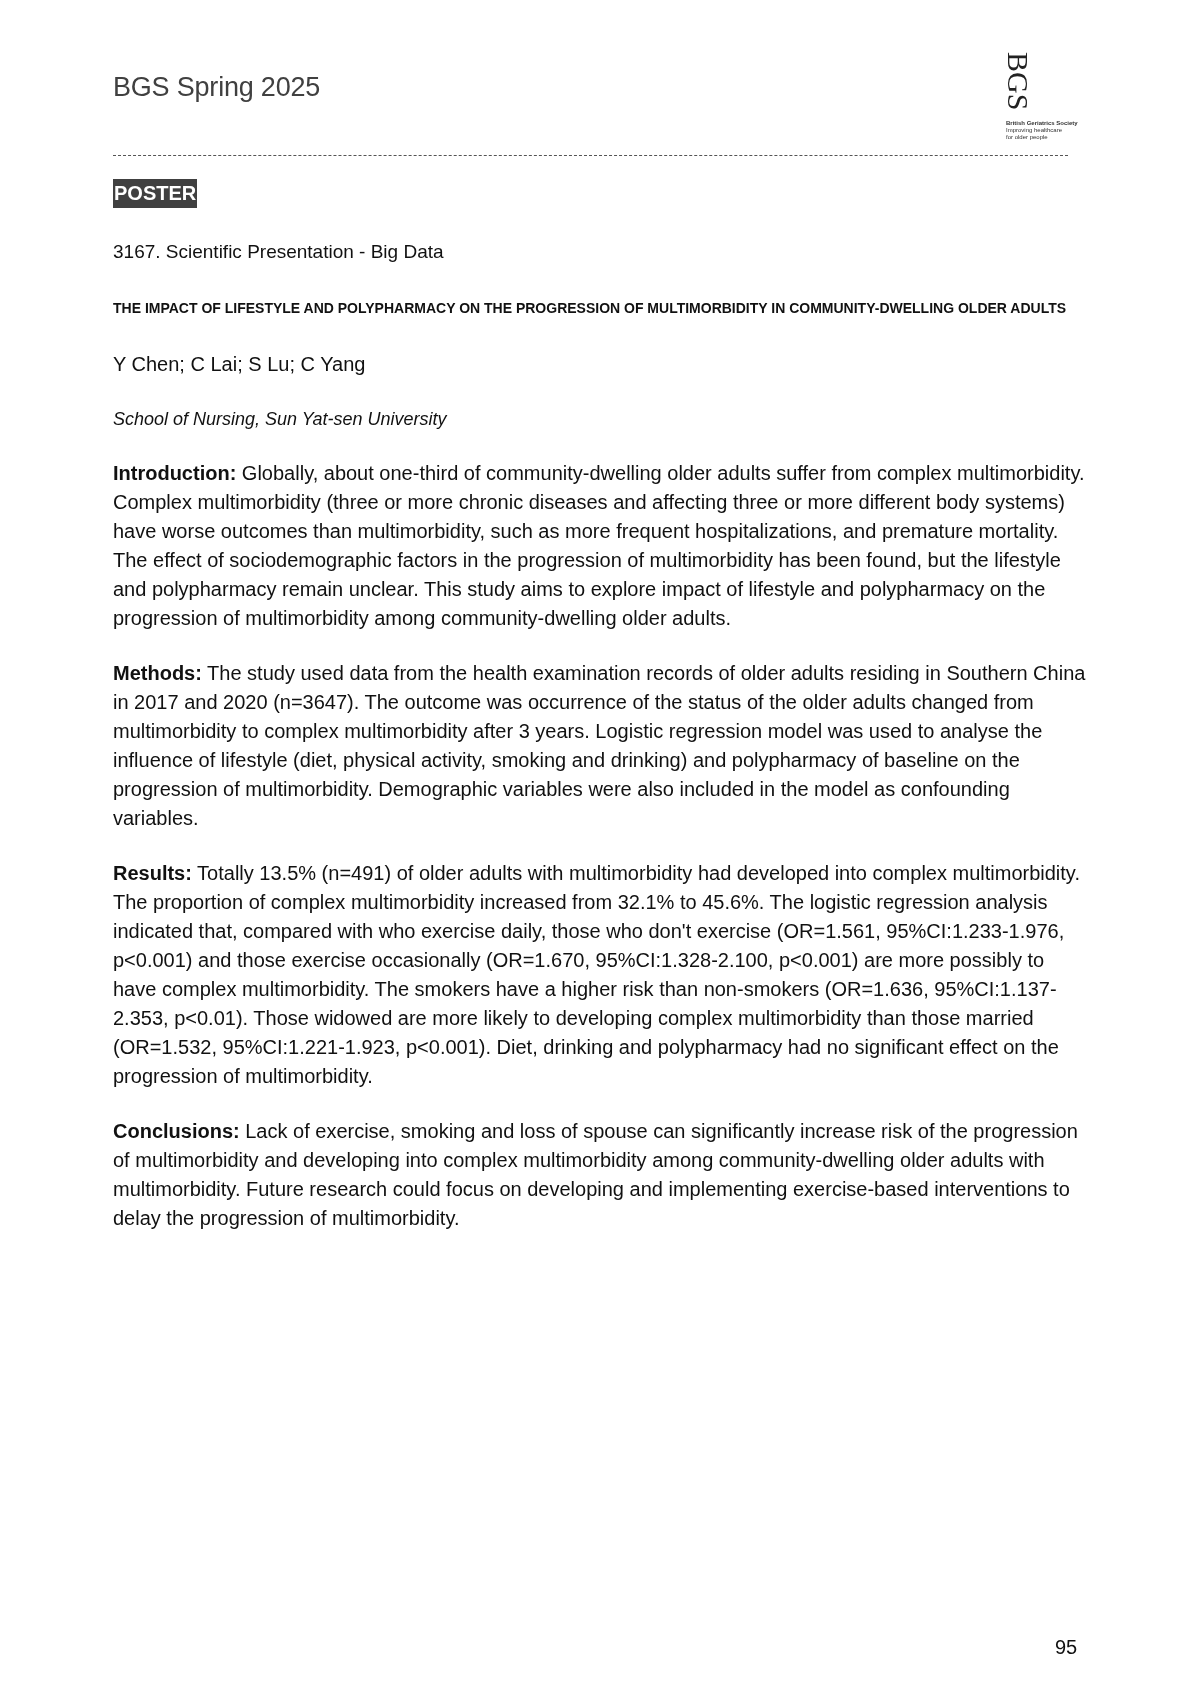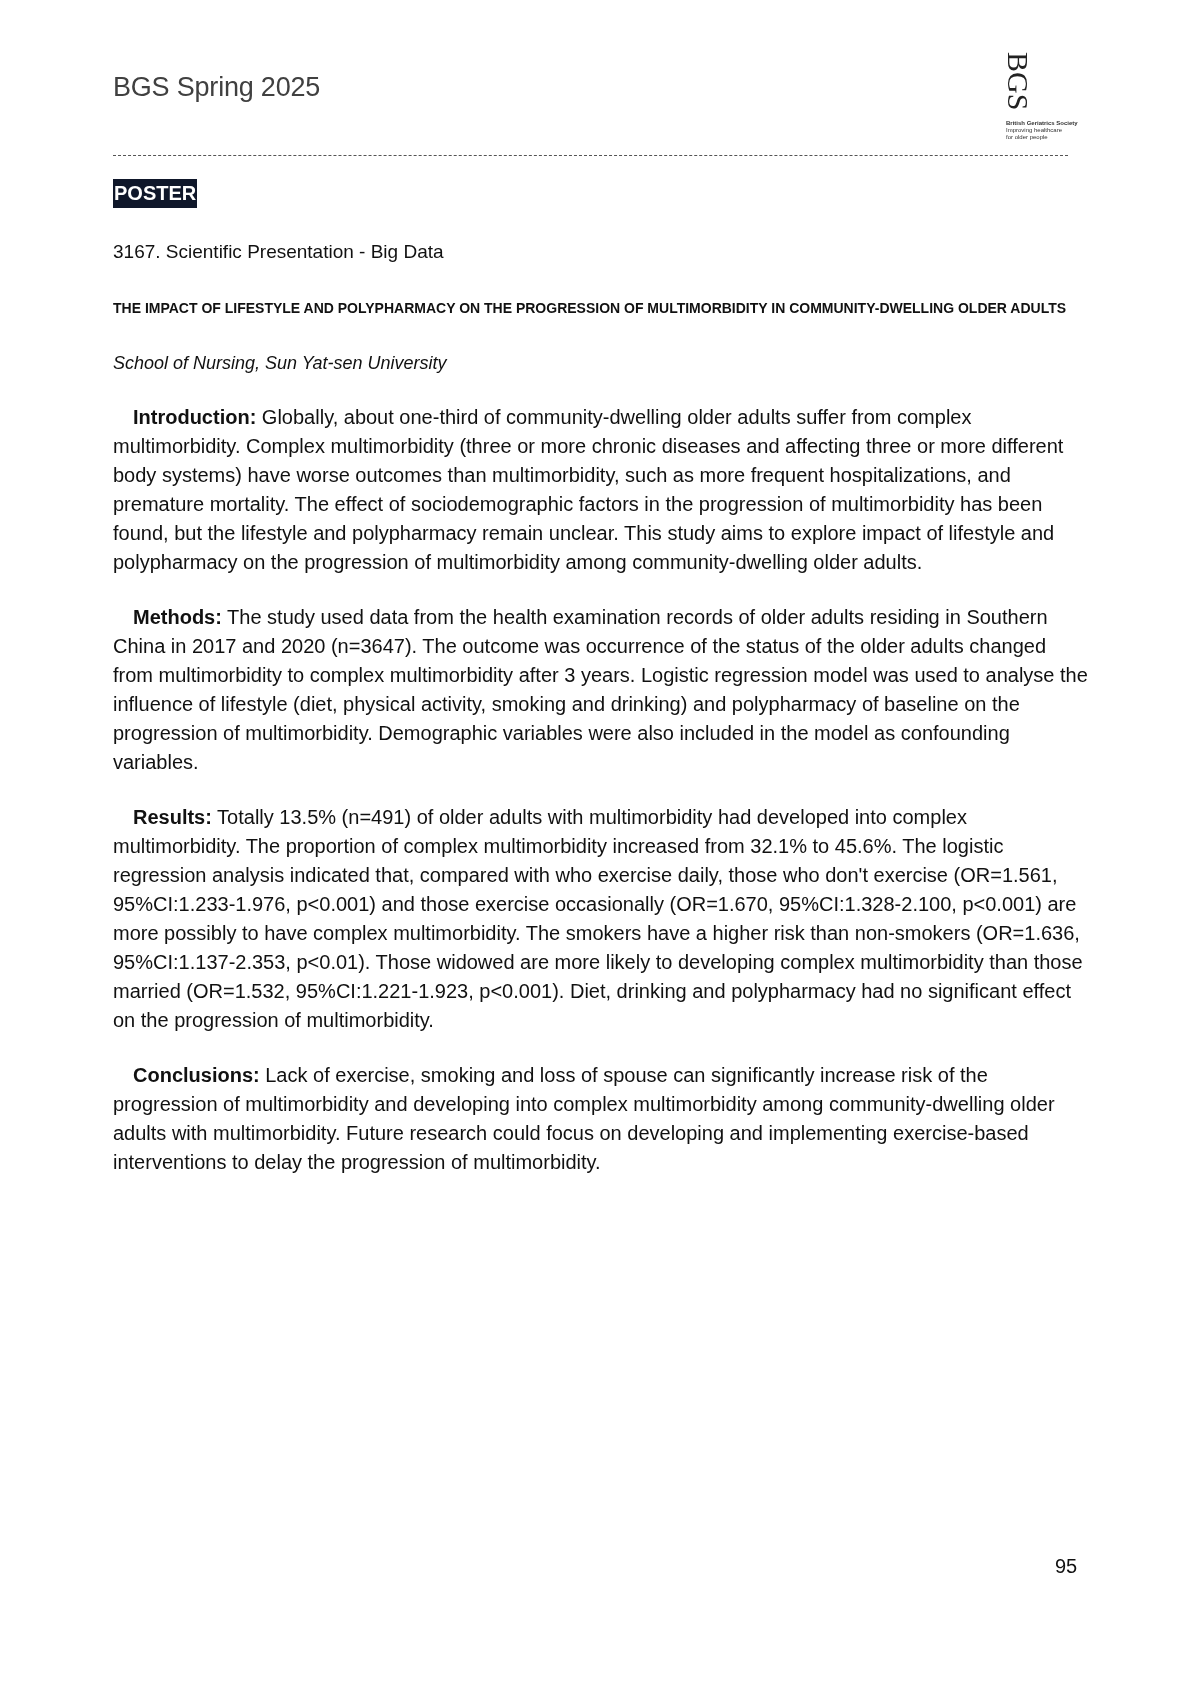--- a/index.html
+++ b/index.html
@@ -52,21 +52,21 @@
       height: 0;
       border-top: 1px dashed #555;
     }
     .poster-badge {
       position: absolute;
       left: 113px;
       top: 179px;
       height: 29px;
       line-height: 29px;
       padding: 0 1px;
-      background: #0f172a;
+      background: #404040;
       color: #ffffff;
       font-weight: bold;
       font-size: 20px;
     }
     .content {
       position: absolute;
       left: 113px;
       top: 238px;
       width: 980px;
     }
@@ -93,25 +93,25 @@
       font-size: 18px;
       line-height: 28px;
       margin: 27px 0 0 0;
     }
     .section {
       font-size: 20px;
       line-height: 29px;
       margin: 26px 0 0 0;
       width: 975px;
     }
-    .section .label { font-weight: bold; margin-left: 20px; }
+    .section .label { font-weight: bold; }
     .page-number {
       position: absolute;
       left: 1055px;
-      top: 1555px;
+      top: 1636px;
       font-size: 20px;
     }
   </style>
 </head>
 <body>
 
 <div>
   <div class="page-header-title">BGS Spring 2025</div>
 
   <div class="logo">
@@ -128,20 +128,21 @@
   </div>
 
   <div class="separator"></div>
 </div>
 
 <div class="poster-badge">POSTER</div>
 
 <div class="content">
   <p class="session">3167. Scientific Presentation - Big Data</p>
   <p class="title">THE IMPACT OF LIFESTYLE AND POLYPHARMACY ON THE PROGRESSION OF MULTIMORBIDITY IN COMMUNITY-DWELLING OLDER ADULTS</p>
+  <p class="authors">Y Chen; C Lai; S Lu; C Yang</p>
   <p class="affiliation">School of Nursing, Sun Yat-sen University</p>
 
   <p class="section">
     <span class="label">Introduction:</span><span> Globally, about one-third of community-dwelling older adults suffer from complex multimorbidity. Complex multimorbidity (three or more chronic diseases and affecting three or more different body systems) have worse outcomes than multimorbidity, such as more frequent hospitalizations, and premature mortality. The effect of sociodemographic factors in the progression of multimorbidity has been found, but the lifestyle and polypharmacy remain unclear. This study aims to explore impact of lifestyle and polypharmacy on the progression of multimorbidity among community-dwelling older adults.</span>
   </p>
 
   <p class="section">
     <span class="label">Methods:</span><span> The study used data from the health examination records of older adults residing in Southern China in 2017 and 2020 (n=3647). The outcome was occurrence of the status of the older adults changed from multimorbidity to complex multimorbidity after 3 years. Logistic regression model was used to analyse the influence of lifestyle (diet, physical activity, smoking and drinking) and polypharmacy of baseline on the progression of multimorbidity. Demographic variables were also included in the model as confounding variables.</span>
   </p>
 

